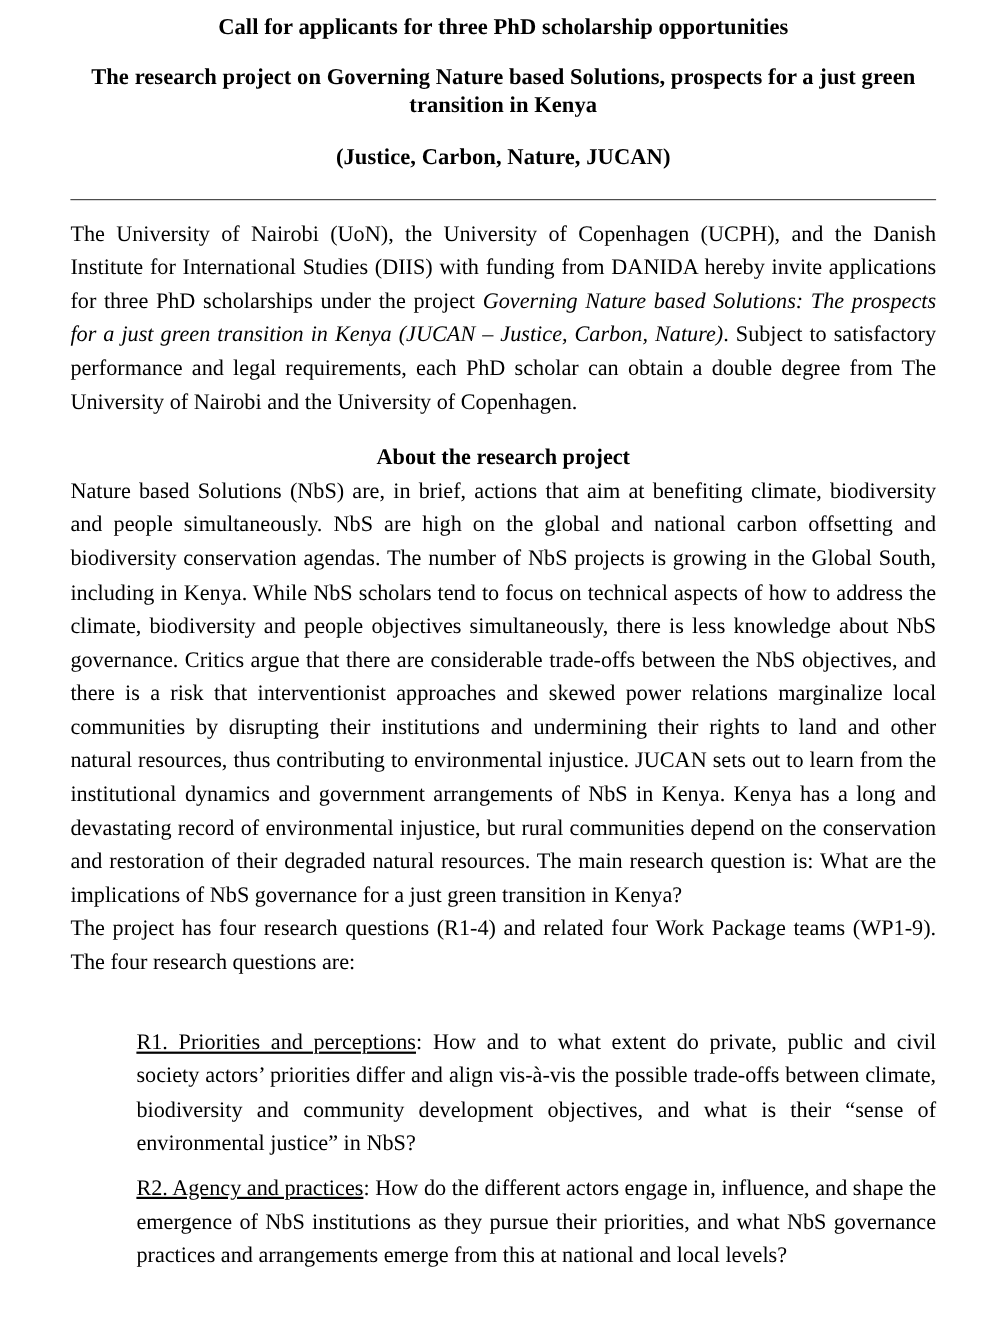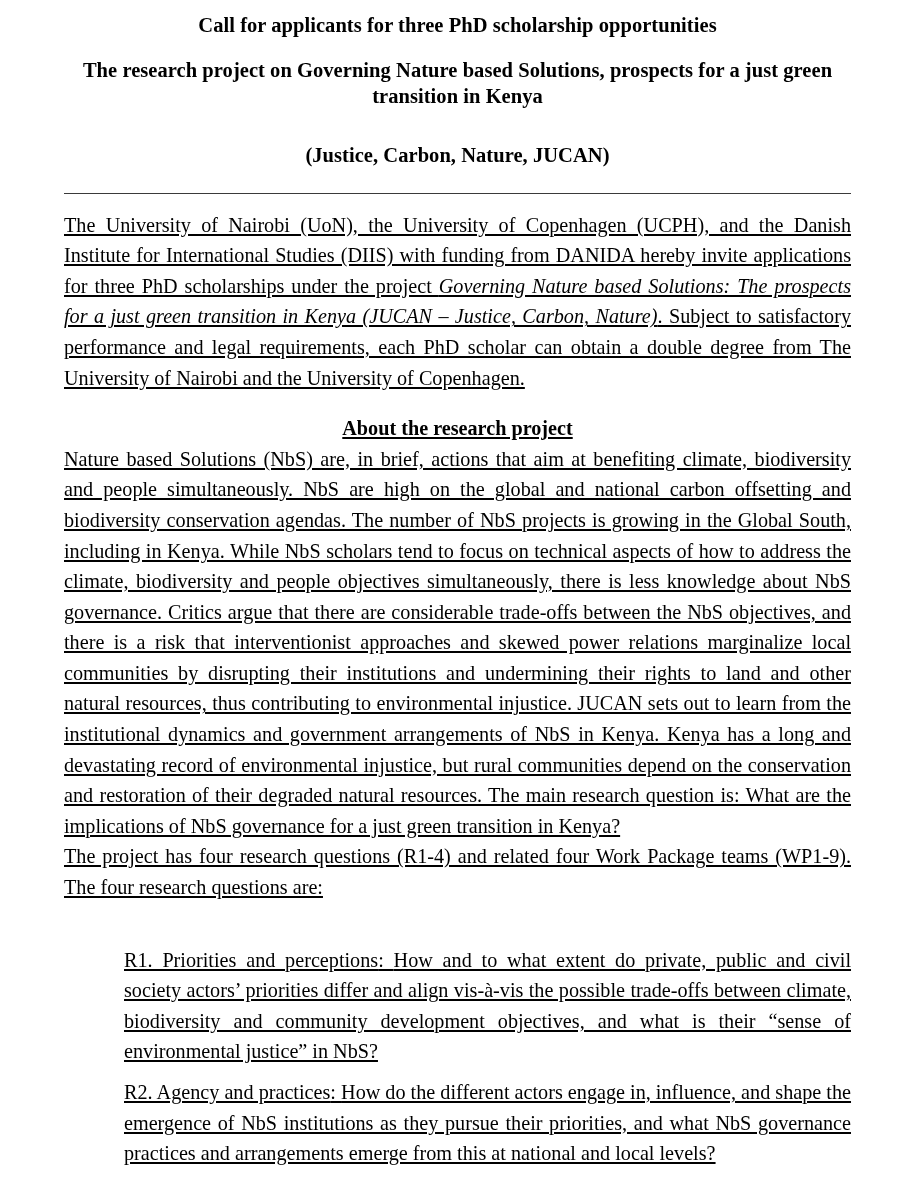--- a/index.html
+++ b/index.html
@@ -32,36 +32,35 @@
   .doc-title {
     font-size: 20.5px;
     font-weight: bold;
     text-align: center;
     line-height: 1.30;
     margin: 0;
     letter-spacing: 0.05px;
   }
   .doc-title.t1 { margin-bottom: 18px; }
   .doc-title.t2 {
-    margin: 0 16px 32px 16px;
+    margin: 0 16px 20px 16px;
   }
   .doc-title.t3 { margin-bottom: 0; }
 
   
   .divider {
     border: 0;
     border-top: 1.6px solid #3a3a3a;
     margin: 24px 0 0 0;
     width: 100%;
   }
 
   
   .body-area {
     padding-top: 16px;
-    text-decoration: underline;
   }
   p.para {
     font-size: 20.2px;
     line-height: 30.6px;
     text-align: justify;
     text-justify: inter-word;
     margin: 0 0 0 0;
     hyphens: none;
   }
   p.para + p.para { margin-top: 0; }

